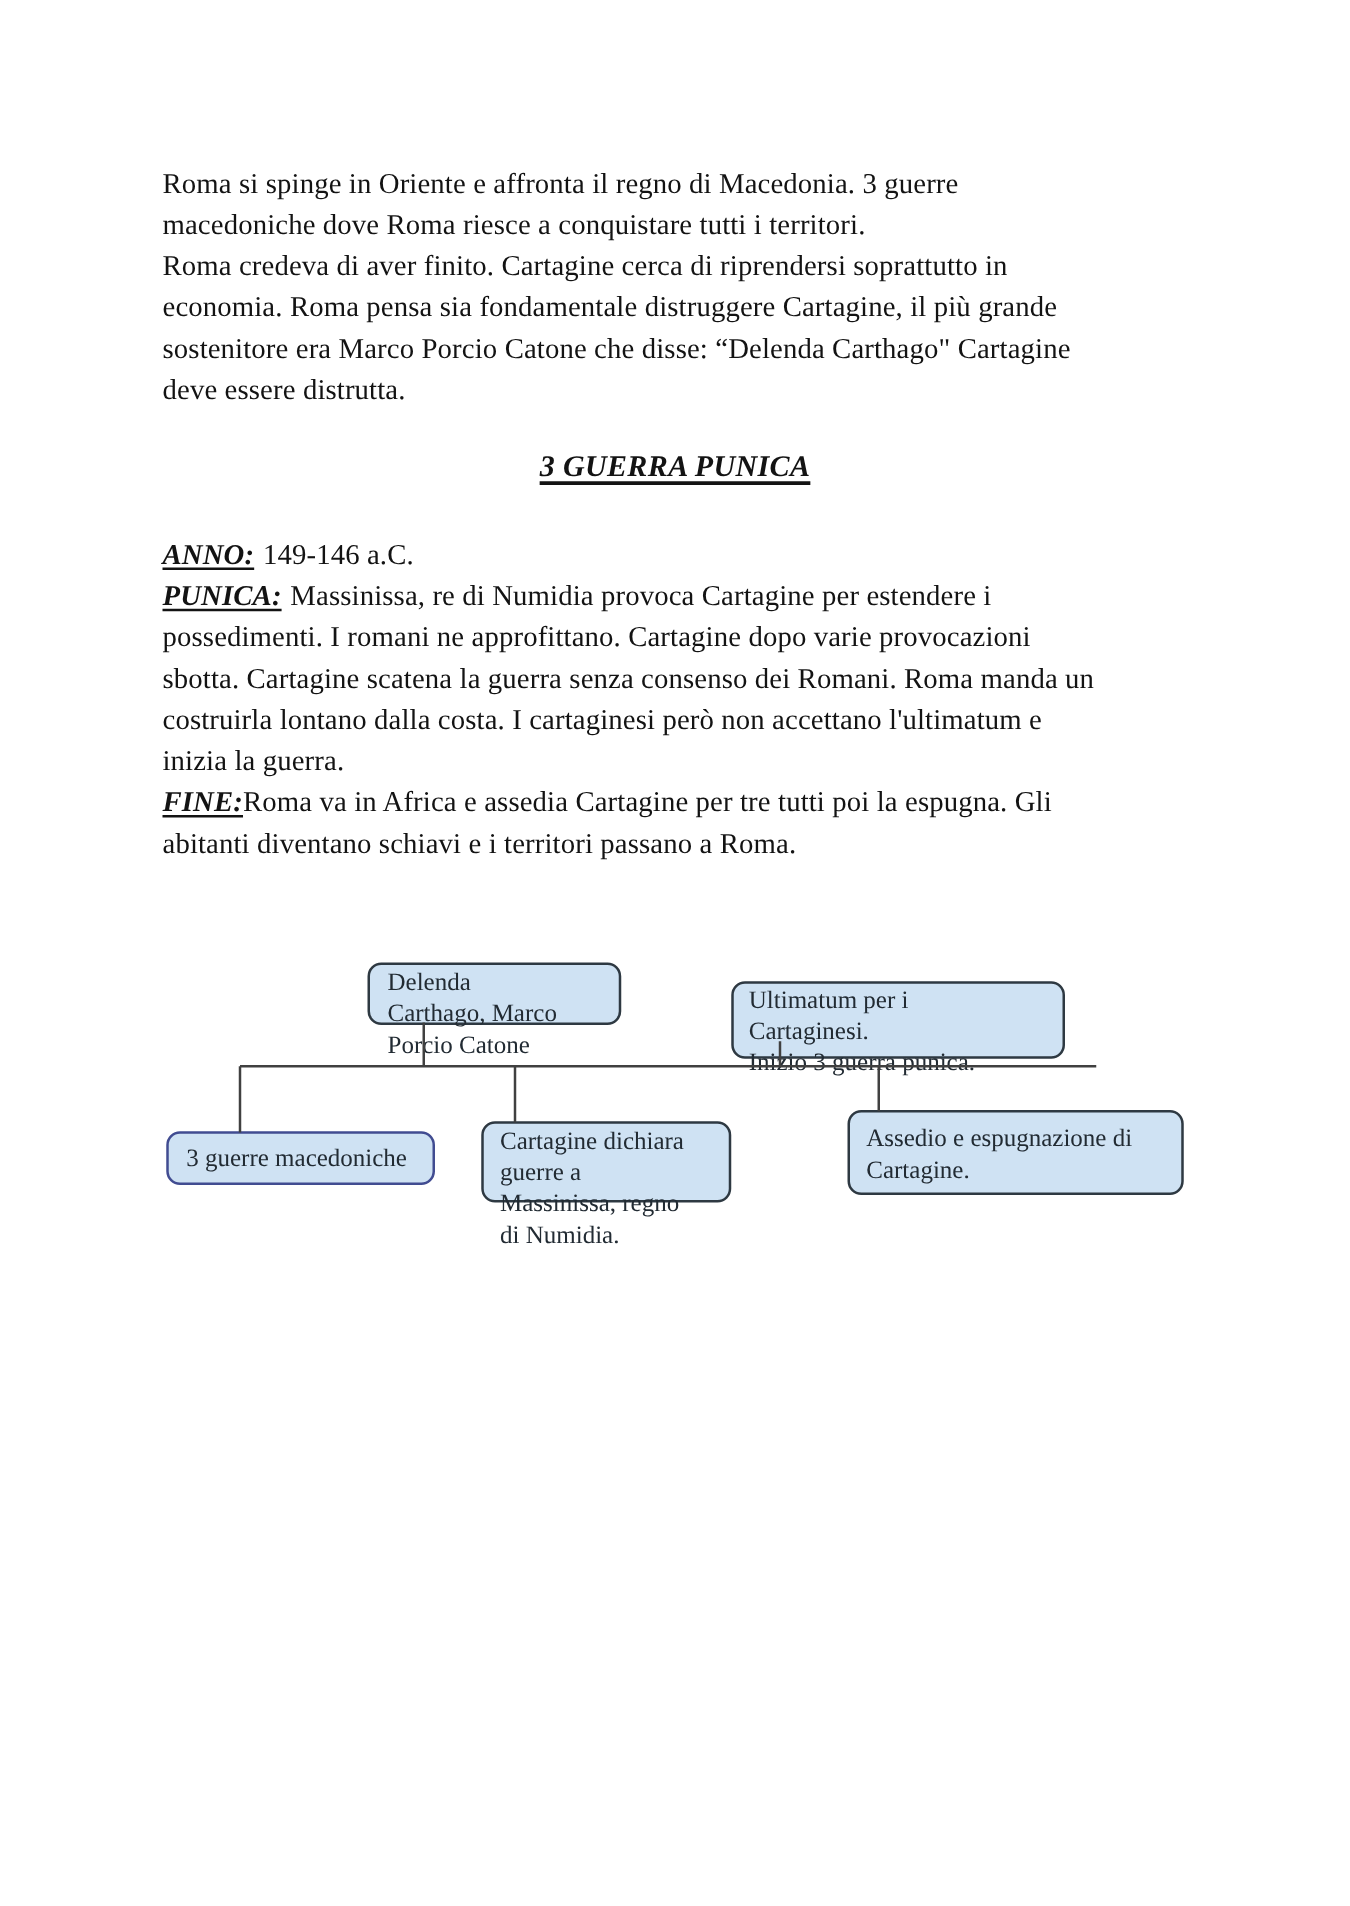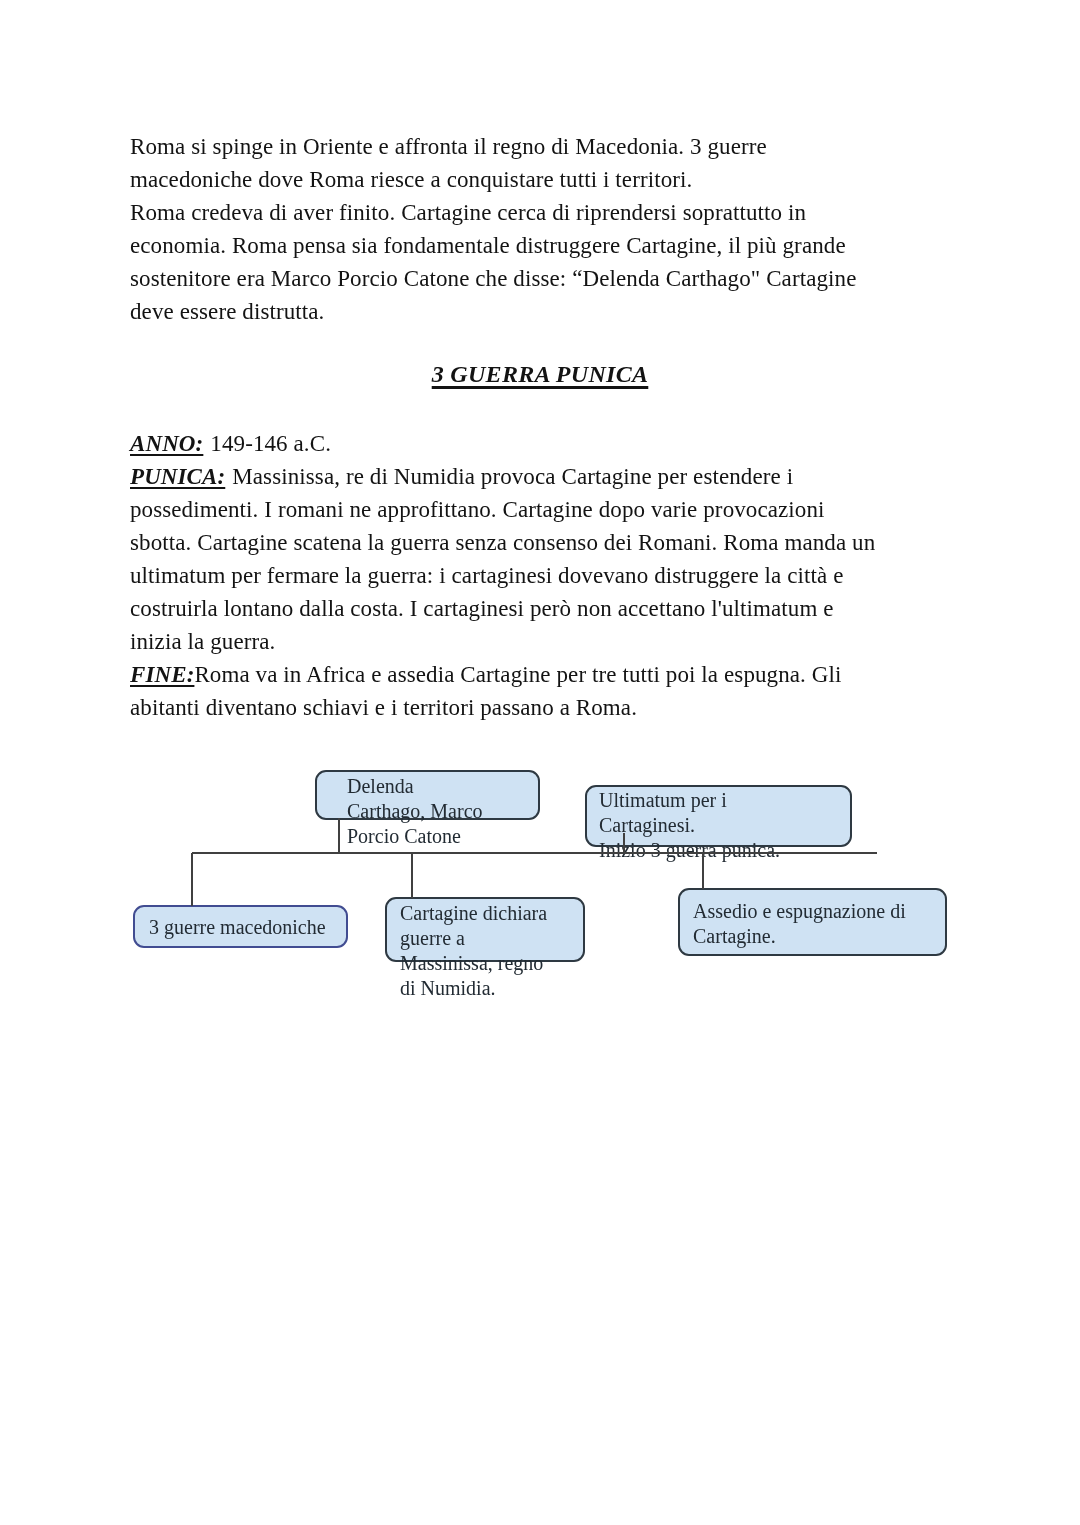--- a/index.html
+++ b/index.html
@@ -51,21 +51,21 @@
     position: absolute;
     background: #cfe2f3;
     border: 2.5px solid #2e3942;
     border-radius: 11px;
     box-sizing: border-box;
     font-size: 20px;
     color: #222b33;
     overflow: visible;
   }
   .dline { line-height: 25px; white-space: nowrap; }
-  .box-a { left: 315px; top: 770px; width: 225px; height: 50px; padding: 2px 0 0 30px; }
+  .box-a { left: 294px; top: 770px; width: 203px; height: 50px; padding: 2px 0 0 14px; }
   .box-b { left: 585px; top: 785px; width: 267px; height: 62px; padding: 1px 0 0 12px; }
   .box-c { left: 133px; top: 905px; width: 215px; height: 43px; padding: 8px 0 0 14px;
            border-color: #414c91; }
   .box-d { left: 385px; top: 897px; width: 200px; height: 65px; padding: 2px 0 0 13px; }
   .box-e { left: 678px; top: 888px; width: 269px; height: 68px; padding: 9px 0 0 13px; }
   .connectors {
     position: absolute; left: 0; top: 0;
     width: 1080px; height: 1525px;
     pointer-events: none;
   }
@@ -91,21 +91,20 @@
 
   <div class="textblock" style="top:427px;">
     <div class="tline">
       <span class="lbl">ANNO:</span><span class="gap">149-146 a.C.</span>
     </div>
     <div class="tline">
       <span class="lbl">PUNICA:</span><span class="gap">Massinissa, re di Numidia provoca Cartagine per estendere i</span>
     </div>
     <div class="tline">possedimenti. I romani ne approfittano. Cartagine dopo varie provocazioni</div>
     <div class="tline">sbotta. Cartagine scatena la guerra senza consenso dei Romani. Roma manda un</div>
-    <div class="tline">ultimatum per fermare la guerra: i cartaginesi dovevano distruggere la città e</div>
     <div class="tline">costruirla lontano dalla costa. I cartaginesi però non accettano l'ultimatum e</div>
     <div class="tline">inizia la guerra.</div>
     <div class="tline">
       <span class="lbl">FINE:</span><span>Roma va in Africa e assedia Cartagine per tre tutti poi la espugna. Gli</span>
     </div>
     <div class="tline">abitanti diventano schiavi e i territori passano a Roma.</div>
   </div>
 
   <div class="diagram">
 

